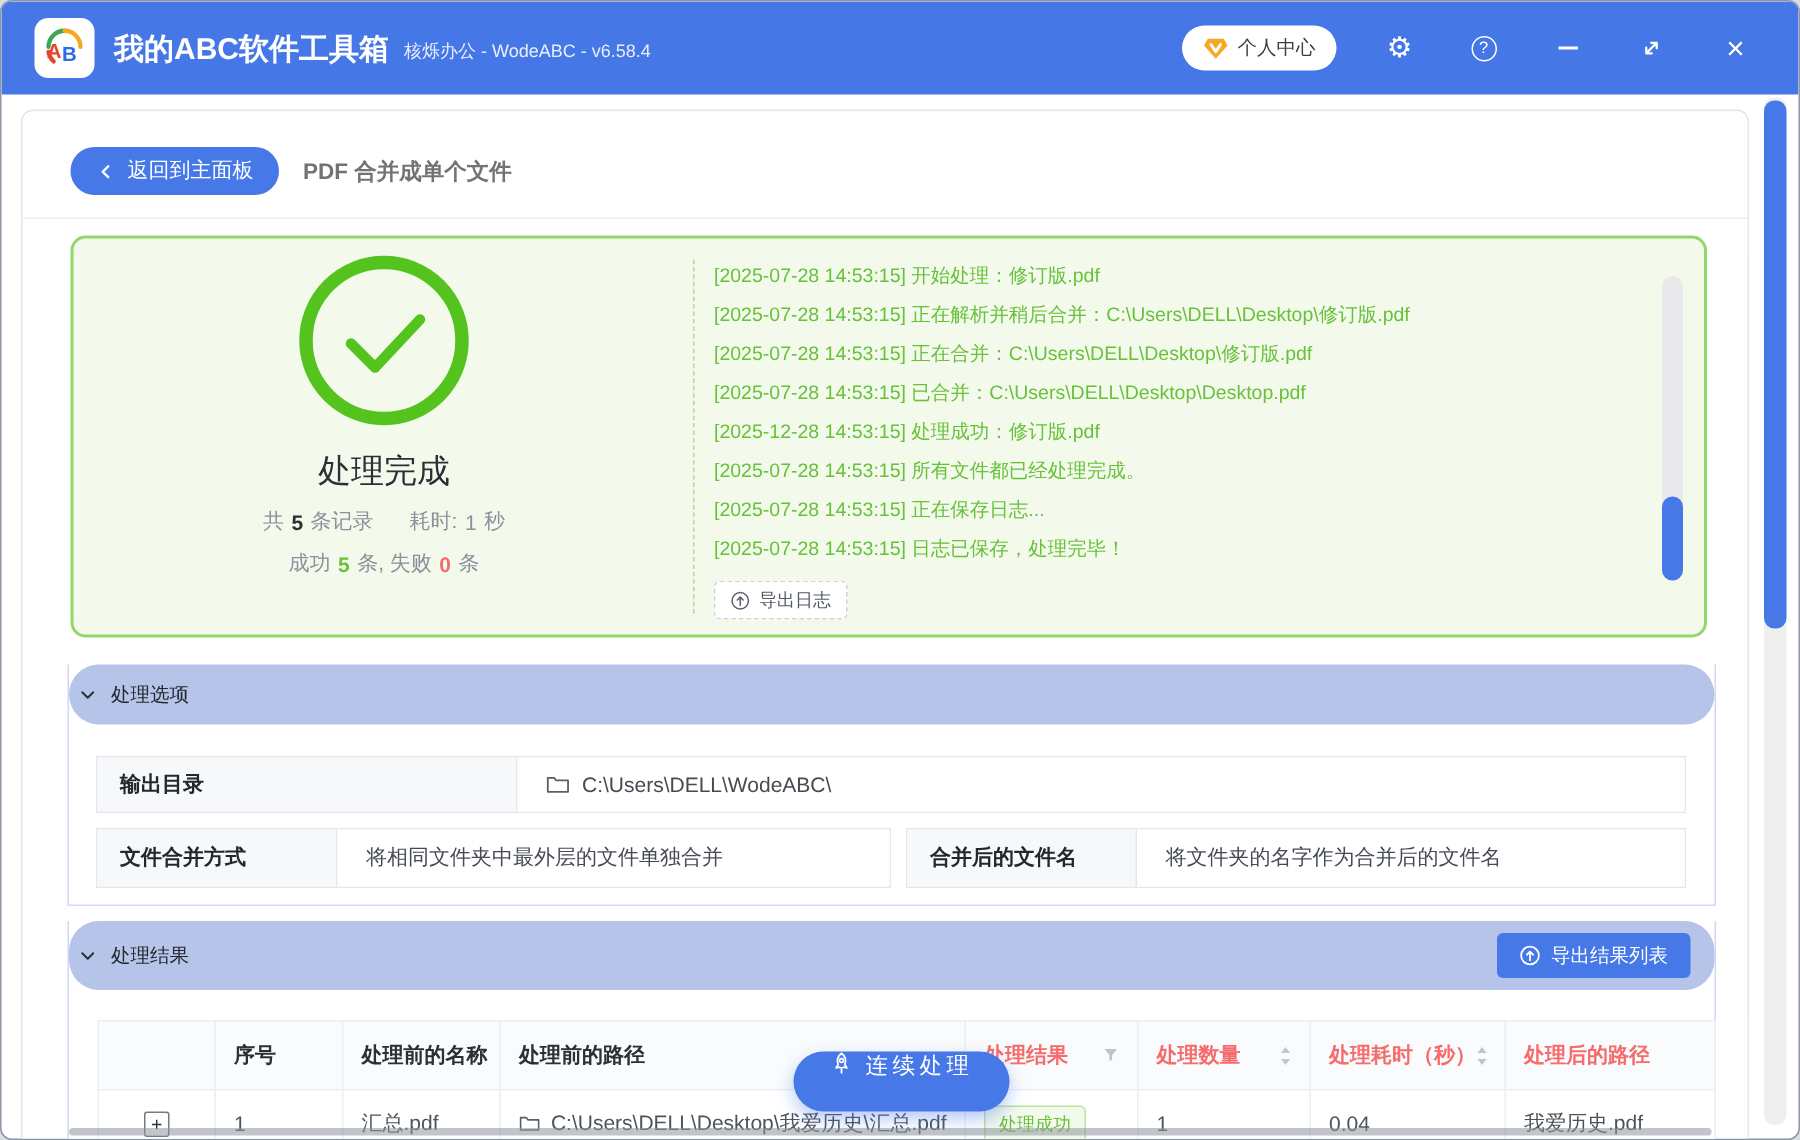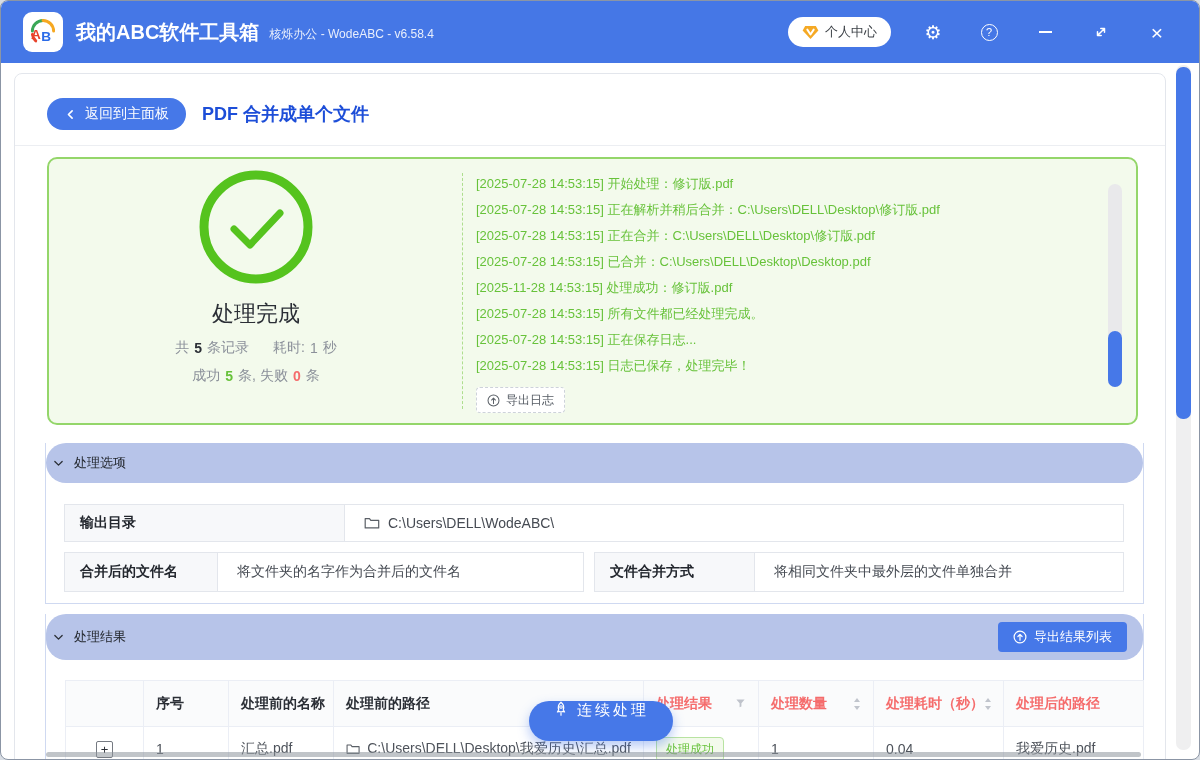--- a/index.html
+++ b/index.html
@@ -24,21 +24,21 @@
                  align-items:center; justify-content:center; font-size:11px; color:#fff; }
   .min-bar { width:13px; height:2px; background:#fff; display:block; }
   .close-glyph { font-size:21px; line-height:1; }
 
   
   .card { position:absolute; left:13px; top:72px; width:1152px; height:724px; background:#fff;
           border:1px solid #e3e6ec; border-radius:8px; overflow:hidden; }
   .toolbar { position:absolute; left:32px; top:24px; height:32px; display:flex; align-items:center; }
   .back-btn { height:32px; border-radius:16px; background:#4678e8; color:#fff; border:none; display:flex;
               align-items:center; gap:8px; padding:0 17px; font-size:14px; cursor:pointer; white-space:nowrap; }
-  .page-title { margin-left:16px; font-size:18px; font-weight:bold; color:#1d4ed8; white-space:nowrap; }
+  .page-title { margin-left:16px; font-size:15px; font-weight:bold; color:#737373; white-space:nowrap; }
   .toolbar-divider { position:absolute; left:0; right:0; top:71px; height:1px; background:#eceef2; }
 
   
   .success-panel { position:absolute; left:32px; top:83px; width:1091px; height:268px;
                    background:#f3faec; border:2px solid #94d66a; border-radius:10px; }
   .summary { position:absolute; left:0; top:0; width:414px; height:100%; display:flex;
              flex-direction:column; align-items:center; }
   .check-ring { margin-top:10px; }
   .status-title { margin-top:14px; font-size:22px; font-weight:500; color:#2b2f36; }
   .stat-line { margin-top:10px; font-size:14px; color:#8b909a; display:flex; align-items:center; gap:5px; }
@@ -190,21 +190,21 @@
         </div>
       </div>
 
       <div class="log-divider"></div>
 
       <div class="logs">
         <div class="log-line">[2025-07-28 14:53:15] 开始处理：修订版.pdf</div>
         <div class="log-line">[2025-07-28 14:53:15] 正在解析并稍后合并：C:\Users\DELL\Desktop\修订版.pdf</div>
         <div class="log-line">[2025-07-28 14:53:15] 正在合并：C:\Users\DELL\Desktop\修订版.pdf</div>
         <div class="log-line">[2025-07-28 14:53:15] 已合并：C:\Users\DELL\Desktop\Desktop.pdf</div>
-        <div class="log-line">[2025-11-28 14:53:15] 处理成功：修订版.pdf</div>
+        <div class="log-line">[2025-12-28 14:53:15] 处理成功：修订版.pdf</div>
         <div class="log-line">[2025-07-28 14:53:15] 所有文件都已经处理完成。</div>
         <div class="log-line">[2025-07-28 14:53:15] 正在保存日志...</div>
         <div class="log-line">[2025-07-28 14:53:15] 日志已保存，处理完毕！</div>
         <button class="export-log-btn">
           <svg width="13" height="13" viewBox="0 0 14 14">
             <circle cx="7" cy="7" r="5.9" stroke="#5a6067" stroke-width="1.1" fill="none"></circle>
             <path d="M7 10.2 V4.6 M4.9 6.5 L7 4.4 L9.1 6.5" stroke="#5a6067" stroke-width="1.1" fill="none" stroke-linecap="round" stroke-linejoin="round"></path>
           </svg>
           <span>导出日志</span>
         </button>
@@ -226,30 +226,30 @@
         <div class="opt-row">
           <div class="f-label w280">输出目录</div>
           <div class="f-value">
             <svg width="16" height="14" viewBox="0 0 16 14">
               <path d="M1.2 2.6 h4.3 l1.3 1.7 h7.9 v7.6 H1.2 Z" fill="none" stroke="#5a5f66" stroke-width="1.2" stroke-linejoin="round"></path>
             </svg>
             <span>C:\Users\DELL\WodeABC\</span>
           </div>
         </div>
         <div class="opt-row2">
+          <div class="field fieldA">
+            <div class="f-label w160">文件合并方式</div>
+            <div class="f-value">
+                <span>将相同文件夹中最外层的文件单独合并</span>
+              </div>
+          </div>
           <div class="field fieldB">
             <div class="f-label w153">合并后的文件名</div>
             <div class="f-value">
                 <span>将文件夹的名字作为合并后的文件名</span>
-              </div>
-          </div>
-          <div class="field fieldA">
-            <div class="f-label w160">文件合并方式</div>
-            <div class="f-value">
-                <span>将相同文件夹中最外层的文件单独合并</span>
               </div>
           </div>
         </div>
       </div>
     </section>
 
     <section class="section results-section">
       <div class="band">
         <svg width="13" height="13" viewBox="0 0 16 16">
           <path d="M3.5 5.5 L8 10 L12.5 5.5" stroke="#2b2f36" stroke-width="1.6" fill="none" stroke-linecap="round" stroke-linejoin="round"></path>

